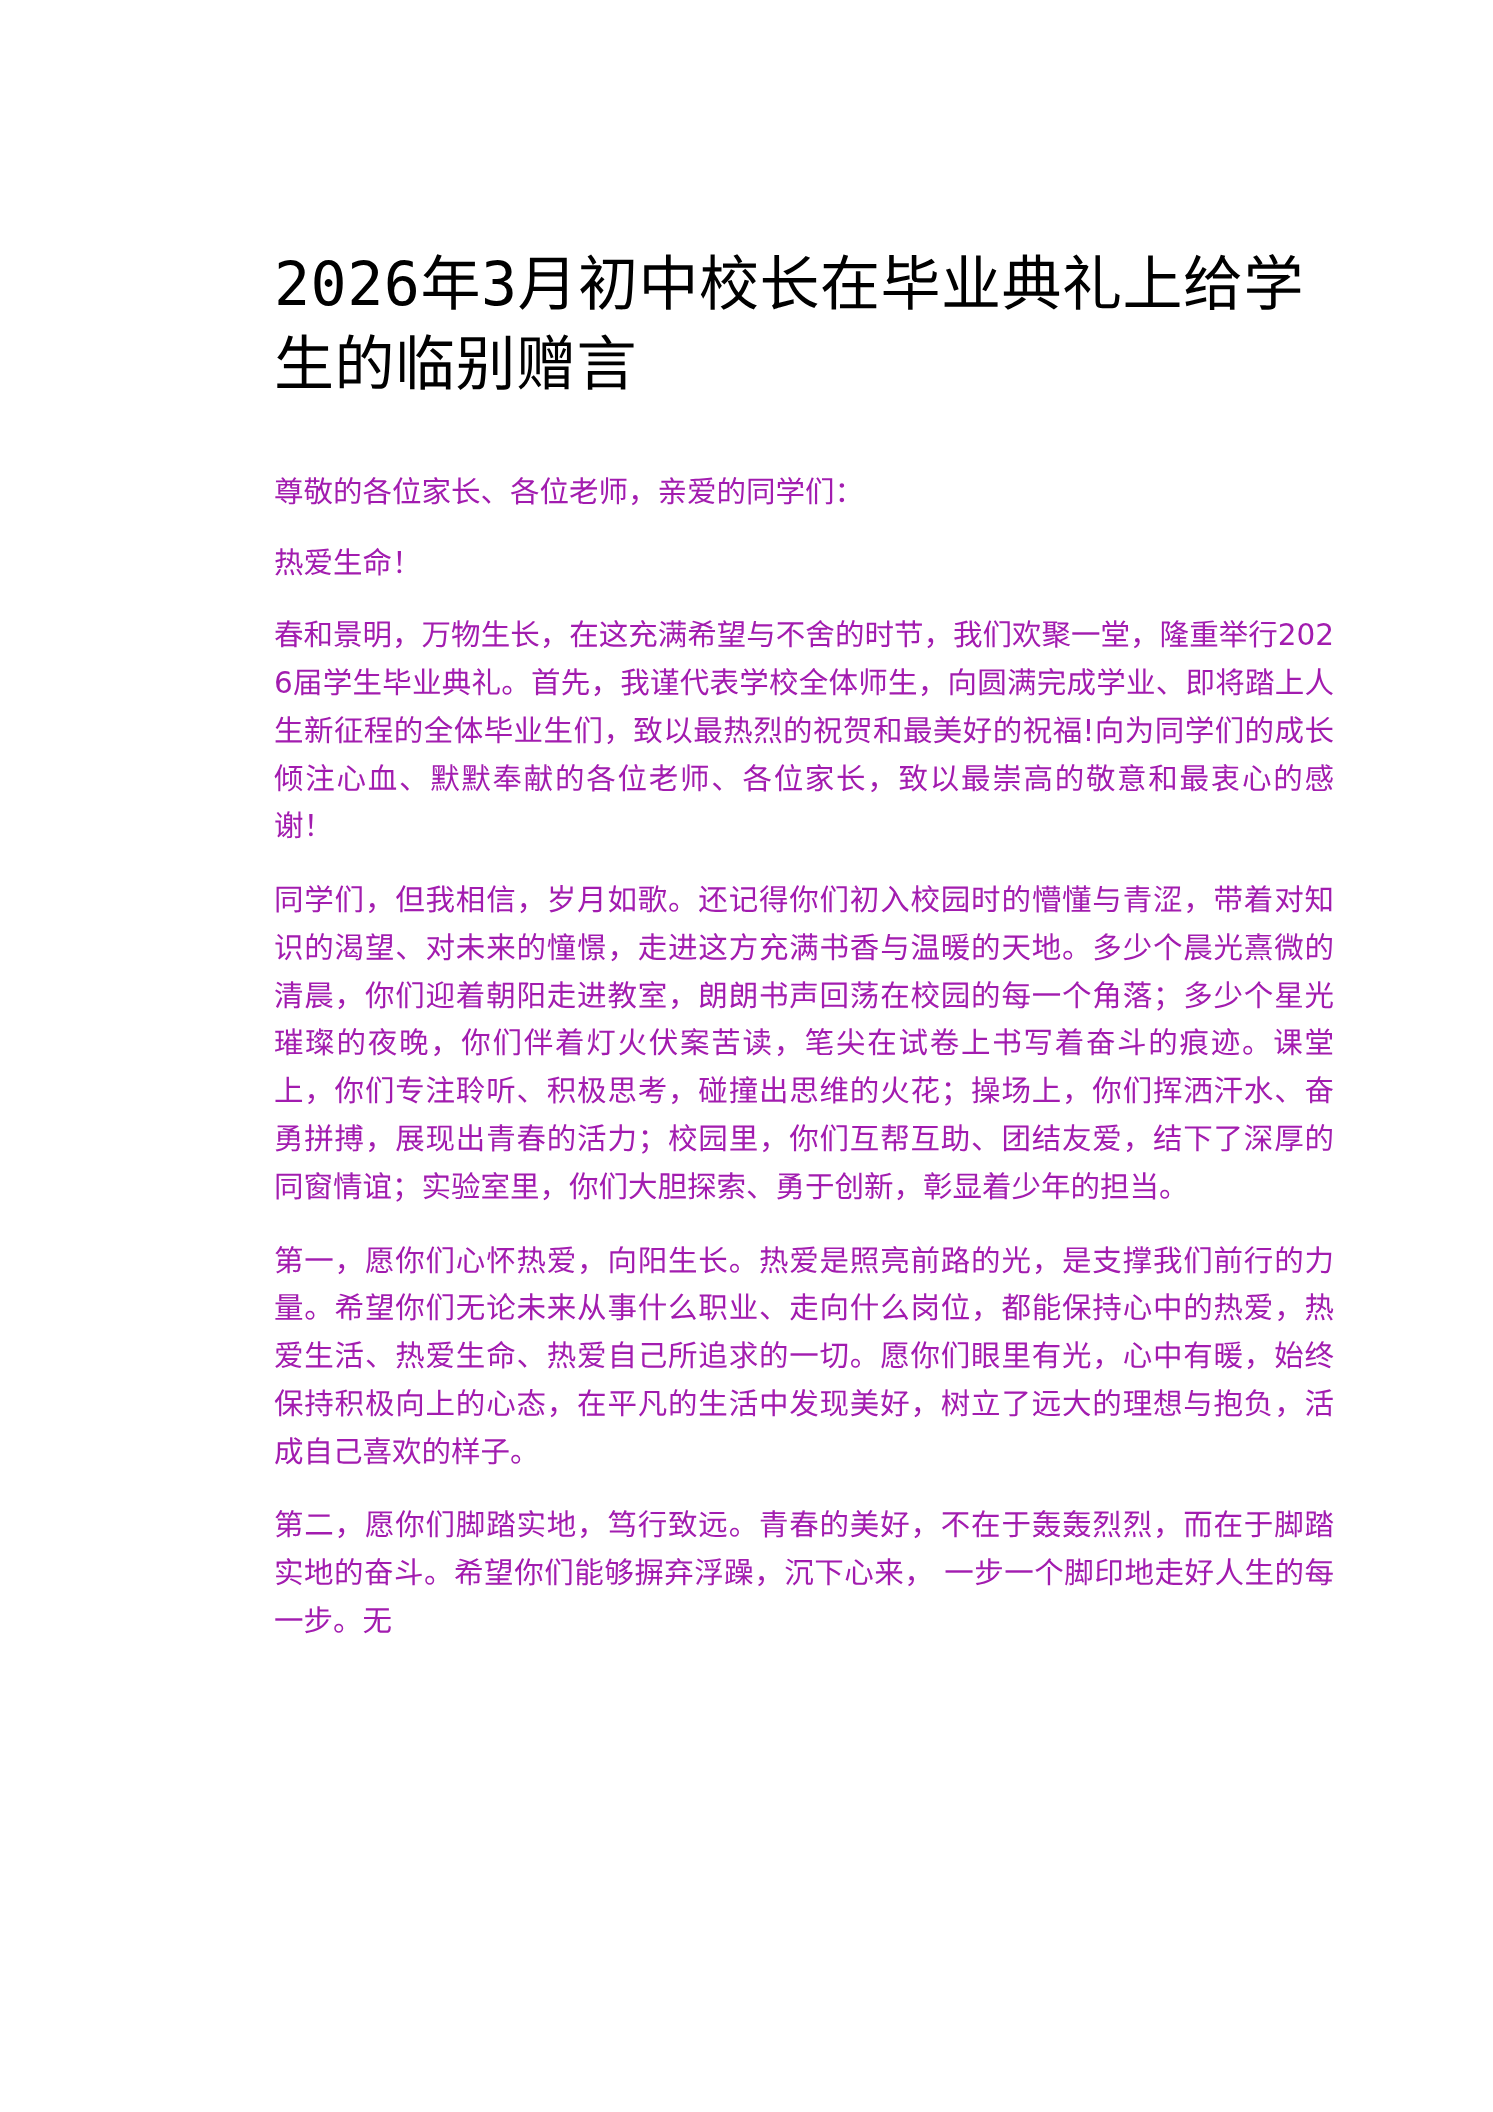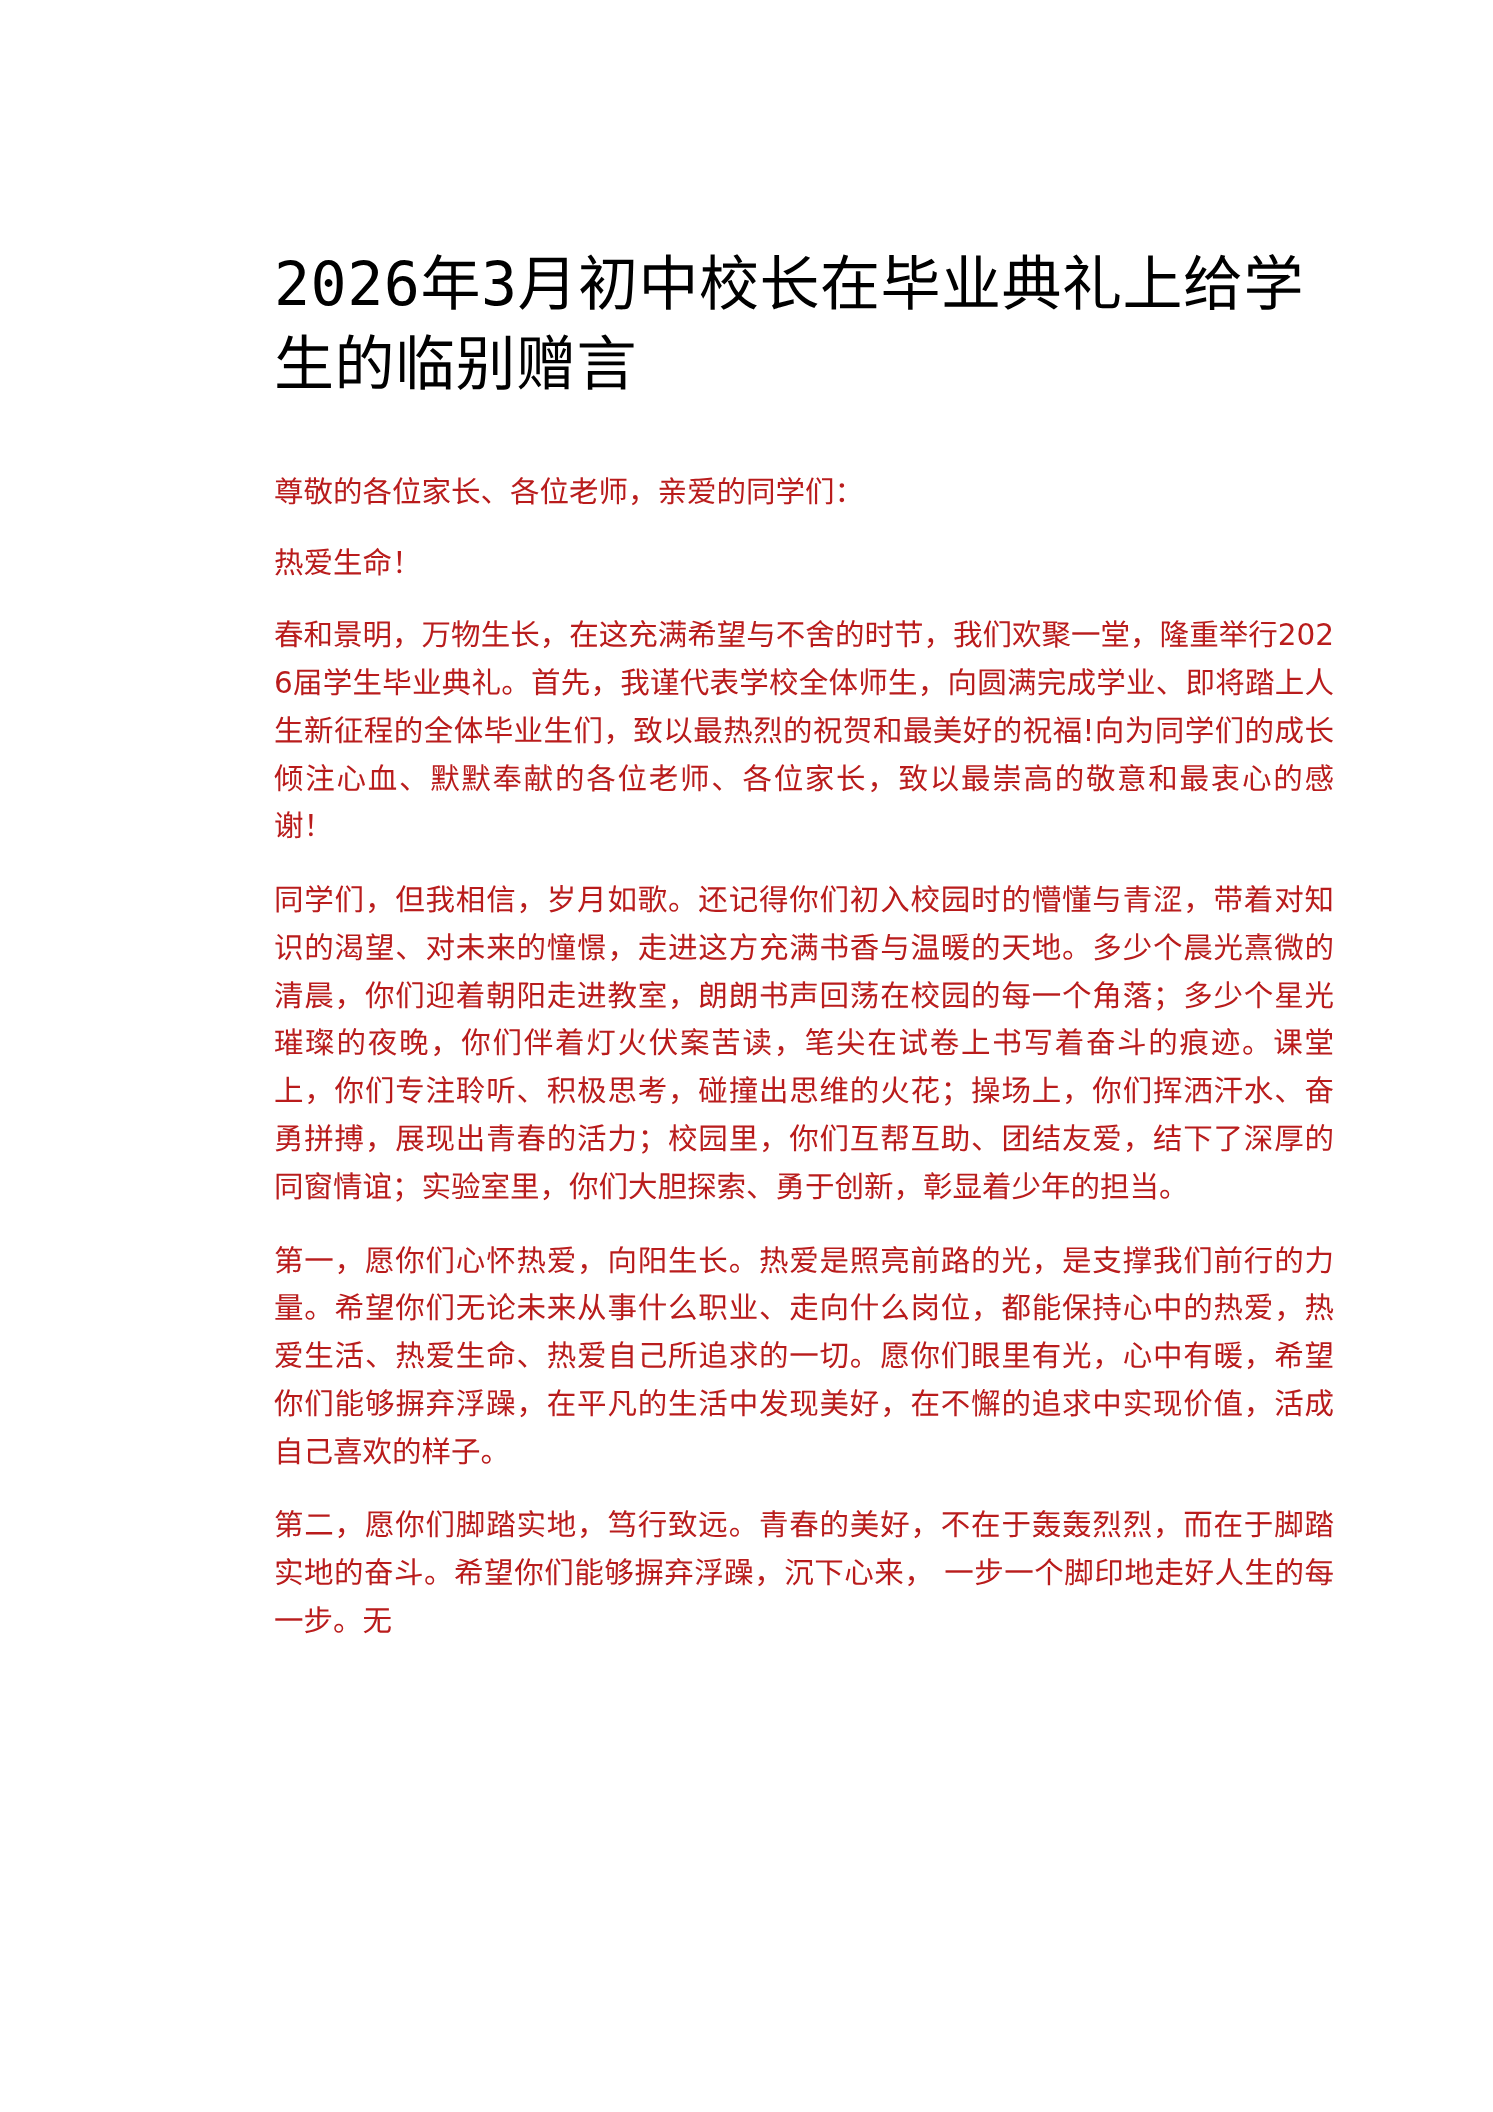--- a/index.html
+++ b/index.html
@@ -34,21 +34,21 @@
     white-space: pre-wrap;
     word-break: break-all;
   }
   .body-block {
     margin-top: 64px;
   }
   p.para {
     font-family: "DejaVu Sans", "Liberation Sans", sans-serif;
     font-size: 29.5px;
     line-height: 1.62;
-    color: #b91c1c;
+    color: #a21caf;
     margin: 0 0 26px 0;
     text-align: justify;
     text-justify: inter-ideograph;
     word-break: break-all;
     letter-spacing: 0px;
   }
   p.para:last-child { margin-bottom: 0; }
   .para.tight { margin-bottom: 24px; }
 </style>
 </head>
@@ -57,18 +57,18 @@
 <div class="page">
   <div class="content">
 
     <h1 class="doc-title">2026年3月初中校长在毕业典礼上给学 生的临别赠言</h1>
 
     <div class="body-block">
       <p class="para tight">尊敬的各位家长、各位老师，亲爱的同学们：</p>
       <p class="para tight">热爱生命！</p>
       <p class="para">春和景明，万物生长，在这充满希望与不舍的时节，我们欢聚一堂，隆重举行2026届学生毕业典礼。首先，我谨代表学校全体师生，向圆满完成学业、即将踏上人生新征程的全体毕业生们，致以最热烈的祝贺和最美好的祝福!向为同学们的成长倾注心血、默默奉献的各位老师、各位家长，致以最崇高的敬意和最衷心的感谢！</p>
       <p class="para">同学们，但我相信，岁月如歌。还记得你们初入校园时的懵懂与青涩，带着对知识的渴望、对未来的憧憬，走进这方充满书香与温暖的天地。多少个晨光熹微的清晨，你们迎着朝阳走进教室，朗朗书声回荡在校园的每一个角落；多少个星光璀璨的夜晚，你们伴着灯火伏案苦读，笔尖在试卷上书写着奋斗的痕迹。课堂上，你们专注聆听、积极思考，碰撞出思维的火花；操场上，你们挥洒汗水、奋勇拼搏，展现出青春的活力；校园里，你们互帮互助、团结友爱，结下了深厚的同窗情谊；实验室里，你们大胆探索、勇于创新，彰显着少年的担当。</p>
-      <p class="para">第一，愿你们心怀热爱，向阳生长。热爱是照亮前路的光，是支撑我们前行的力量。希望你们无论未来从事什么职业、走向什么岗位，都能保持心中的热爱，热爱生活、热爱生命、热爱自己所追求的一切。愿你们眼里有光，心中有暖，希望你们能够摒弃浮躁，在平凡的生活中发现美好，在不懈的追求中实现价值，活成自己喜欢的样子。</p>
+      <p class="para">第一，愿你们心怀热爱，向阳生长。热爱是照亮前路的光，是支撑我们前行的力量。希望你们无论未来从事什么职业、走向什么岗位，都能保持心中的热爱，热爱生活、热爱生命、热爱自己所追求的一切。愿你们眼里有光，心中有暖，始终保持积极向上的心态，在平凡的生活中发现美好，树立了远大的理想与抱负，活成自己喜欢的样子。</p>
       <p class="para">第二，愿你们脚踏实地，笃行致远。青春的美好，不在于轰轰烈烈，而在于脚踏实地的奋斗。希望你们能够摒弃浮躁，沉下心来， 一步一个脚印地走好人生的每一步。无</p>
     </div>
 
   </div>
 </div>
 
 </body></html>

